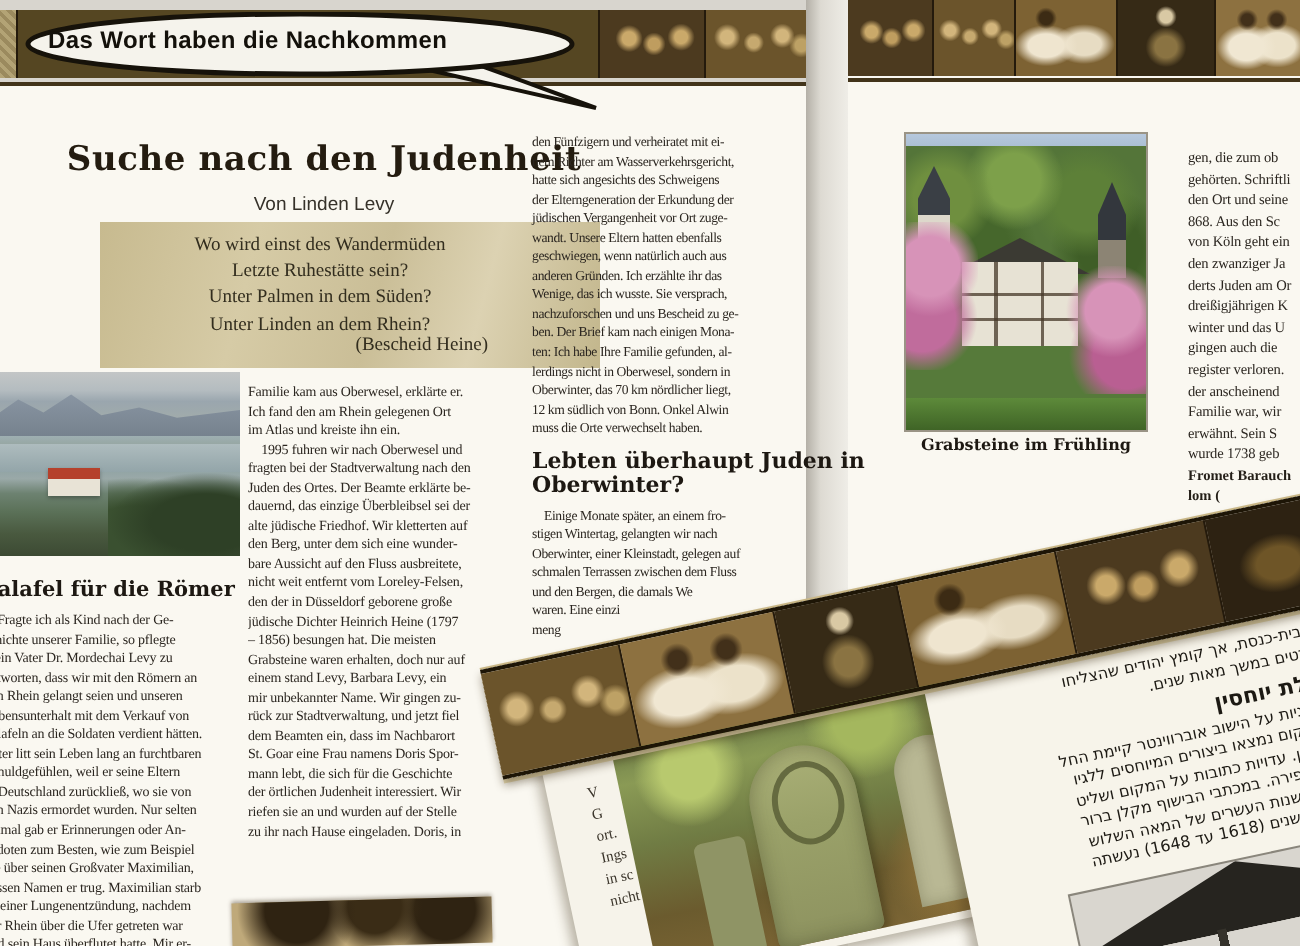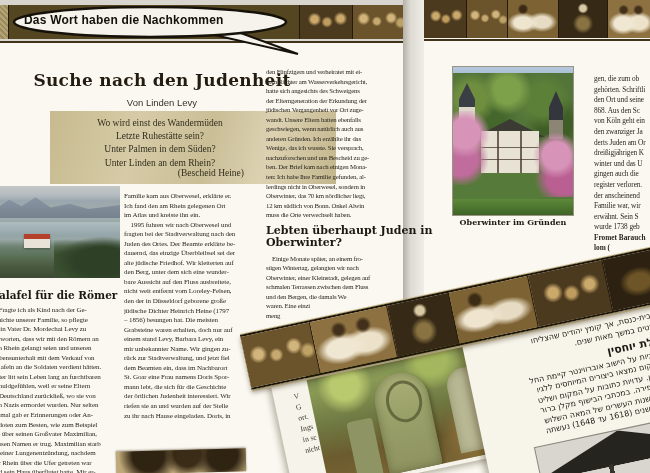--- a/index.html
+++ b/index.html
@@ -50,21 +50,21 @@
   
   .bubble-svg{left:10px;top:6px;width:292px;height:50px;z-index:20}
   .bubble-text{left:24px;top:13px;width:244px;text-align:left;z-index:21;
     font:bold 12px/14px "Liberation Sans",sans-serif;color:#13100a;letter-spacing:.2px}
 
   
   .title{left:12px;top:70px;width:300px;text-align:center;z-index:3;
     font:bold 17px/20px "DejaVu Serif",serif;color:#241c10;letter-spacing:.3px}
   .byline{left:12px;top:97px;width:300px;text-align:center;z-index:3;
     font:9.5px/11px "Liberation Sans",sans-serif;color:#36322a}
-  .quote-box{left:50px;top:111px;width:286px;height:73px;z-index:3;
+  .quote-box{left:50px;top:111px;width:250px;height:73px;z-index:3;
     background:linear-gradient(105deg,#c7ba8f 0%,#d6cba6 30%,#cabe97 55%,#dcd2b2 75%,#c2b68c 100%)}
   .quote-lines{left:10px;top:6px;width:200px;text-align:center;
     font:9.5px/13.2px "Liberation Serif",serif;color:#322d1e}
   .quote-attr{left:104px;top:57px;width:90px;text-align:right;
     font:9.5px/11px "Liberation Serif",serif;color:#322d1e}
 
   .painting{left:-6px;top:186px;width:126px;height:92px;z-index:3;overflow:hidden;
     background:linear-gradient(180deg,#c3c6c6 0%,#b4bcc0 10%,#9aa6ae 16%,#a3adaa 28%,#9fb0b4 34%,#93a39b 42%,#8fa3a4 52%,#9aa9a8 58%,#6d8271 66%,#5b7158 76%,#49593f 88%,#3c4a33 100%)}
   .p-hills{left:0;top:6px;width:100%;height:26px;
     background:linear-gradient(180deg,#8e9aa8,#76828e);
@@ -300,21 +300,21 @@
   <div class="abs town-photo">
     <div class="abs tp-forest"></div>
     <div class="abs tp-spire-l"></div>
     <div class="abs tp-spire-r"></div>
     <div class="abs tp-roof"></div>
     <div class="abs tp-house"></div>
     <div class="abs tp-blossom-l"></div>
     <div class="abs tp-blossom-r"></div>
     <div class="abs tp-lawn"></div>
   </div>
-  <div class="abs town-caption">Oberwinter im Gründen</div>
+  <div class="abs town-caption">Grabsteine im Frühling</div>
   <div class="abs right-col pre">gen, die zum ob
 gehörten. Schriftli
 den Ort und seine
 868. Aus den Sc
 von Köln geht ein
 den zwanziger Ja
 derts Juden am Or
 dreißigjährigen K
 winter und das U
 gingen auch die

